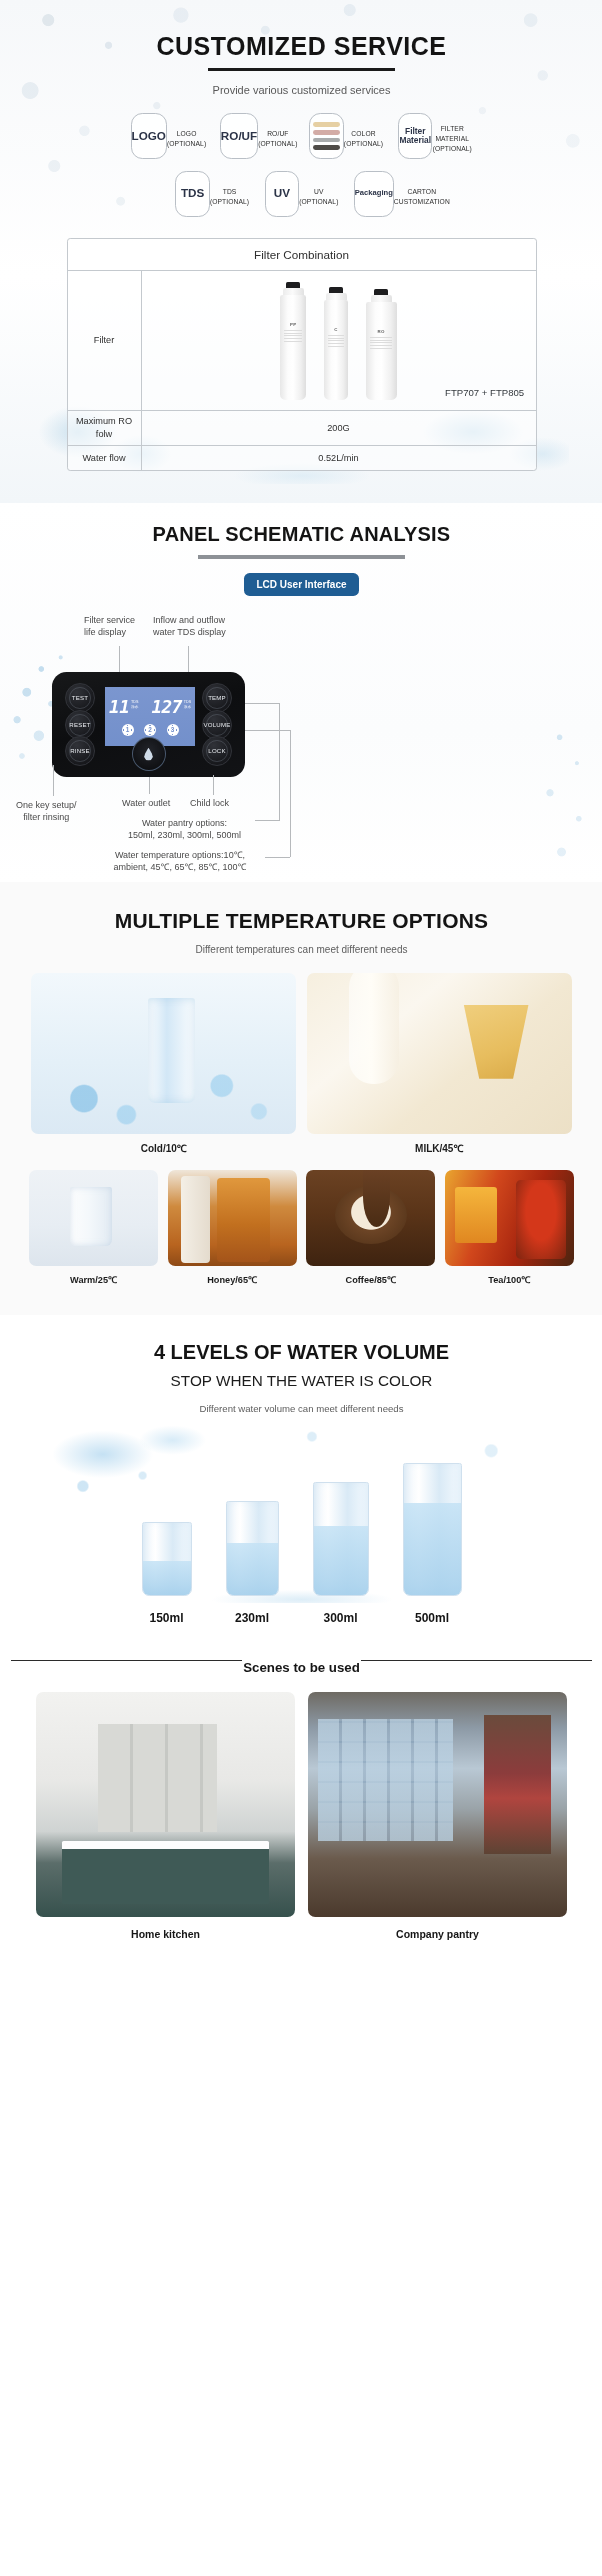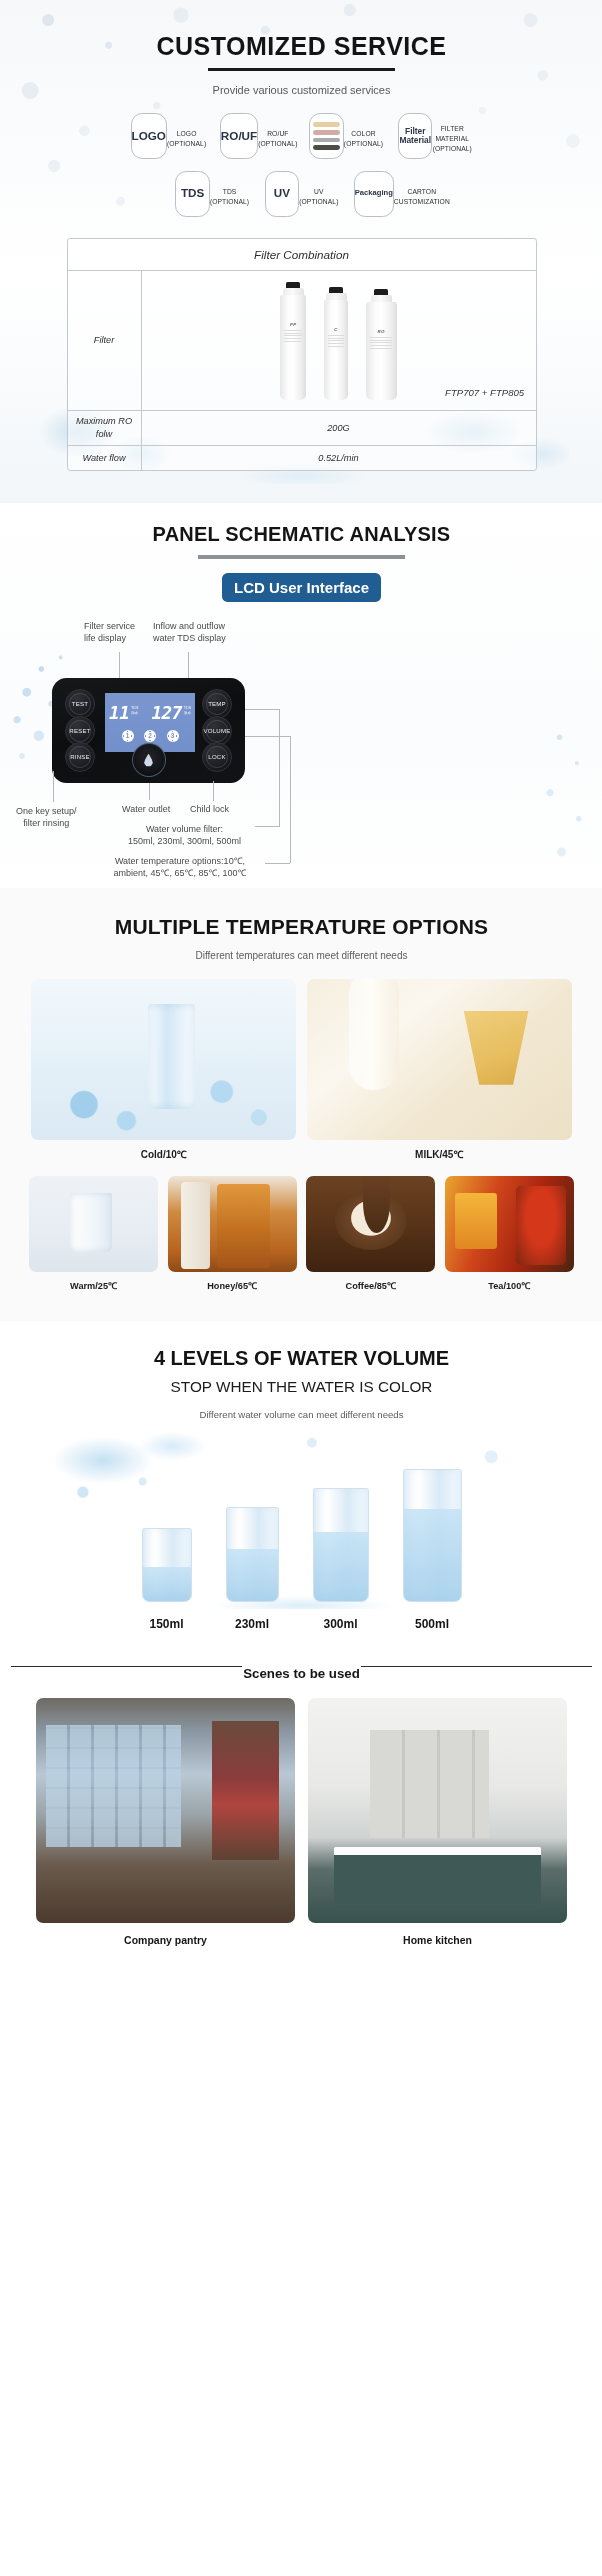--- a/index.html
+++ b/index.html
@@ -66,21 +66,21 @@
   .ice-bg {
     position: absolute; left: -32px; right: -32px; bottom: -13px; height: 137px;
     background:
       radial-gradient(ellipse 56px 37px at 8% 62%, rgba(168,206,228,.55), transparent 70%),
       radial-gradient(ellipse 42px 27px at 20% 78%, rgba(186,218,236,.5), transparent 70%),
       radial-gradient(ellipse 72px 32px at 82% 62%, rgba(170,208,230,.5), transparent 70%),
       radial-gradient(ellipse 47px 24px at 95% 78%, rgba(190,220,238,.45), transparent 70%),
       radial-gradient(ellipse 96px 17.7px at 50% 94%, rgba(196,224,240,.4), transparent 72%);
     pointer-events: none;
   }
-  .fc-table { position: relative; border: 0.8px solid #c4c9ce; border-radius: 3.2px; background: rgba(255,255,255,.5); font-style: italic; }
+  .fc-table { position: relative; border: 0.8px solid #c4c9ce; border-radius: 3.2px; background: rgba(255,255,255,.5); }
   .fc-head { text-align: center; font-size: 11.7px; color: #2f2f2f; padding: 9.6px 0 8.8px; border-bottom: 0.8px solid #c4c9ce; }
   .fc-row { display: flex; border-bottom: 0.8px solid #c4c9ce; }
   .fc-row:last-child { border-bottom: none; }
   .fc-lbl {
     width: 74px; flex: none; border-right: 0.8px solid #c4c9ce;
     display: flex; align-items: center; justify-content: center;
     font-size: 9.2px; color: #2f2f2f; text-align: center; line-height: 1.35; padding: 4.8px 1.6px;
   }
   .fc-val { flex: 1; display: flex; align-items: center; justify-content: center; font-size: 9.2px; color: #2f2f2f; padding: 7.2px 0; }
   .fc-filter-cell { flex: 1; position: relative; padding: 11.3px 0 9.6px; }
@@ -99,21 +99,21 @@
   .fc-model { position: absolute; right: 11.3px; bottom: 11.3px; font-size: 9.6px; color: #33383d; }
 
   
   .sec-panel {
     position: relative;
     padding: 19.3px 0 27px;
     background: linear-gradient(180deg,#ffffff 0%,#fbfcfd 60%,#ffffff 100%);
   }
   .title-2 { text-align: center; font-size: 20px; font-weight: 800; color: #141414; letter-spacing: 0.2px; }
   .rule-gray { width: 207px; height: 3.2px; background: #8d9196; margin: 9.6px auto 14.5px; }
-  .pill { display: block; width: fit-content; margin: 0 auto; background: #1f5d93; color: #fff; font-size: 15px; font-weight: 700; padding: 5.6px 12px 6.4px; border-radius: 5.6px; }
+  .pill { display: block; width: fit-content; margin: 0 auto; background: #1f5d93; color: #fff; font-size: 10px; font-weight: 700; padding: 5.6px 12px 6.4px; border-radius: 5.6px; }
 
   .splash-l {
     position: absolute; left: 4.8px; top: 137px; width: 121px; height: 145px; pointer-events: none;
     background:
       radial-gradient(circle at 30% 20%, rgba(150,196,226,.55) 0 2.4px, transparent 3.2px),
       radial-gradient(circle at 46% 12%, rgba(150,196,226,.45) 0 1.6px, transparent 2.4px),
       radial-gradient(circle at 18% 36%, rgba(150,196,226,.5) 0 4px, transparent 4.8px),
       radial-gradient(circle at 38% 44%, rgba(150,196,226,.4) 0 2.4px, transparent 3.2px),
       radial-gradient(circle at 10% 55%, rgba(150,196,226,.45) 0 3.2px, transparent 4px),
       radial-gradient(circle at 28% 66%, rgba(150,196,226,.35) 0 4.8px, transparent 5.6px),
@@ -513,21 +513,21 @@
 
       <div class="leader" style="left:149px; top:163px; width:0.8px; height:17.7px;"></div>
       <div class="callout" style="left:122px; top:183px;">Water outlet</div>
 
       <div class="leader" style="left:213px; top:161px; width:0.8px; height:20px;"></div>
       <div class="callout" style="left:190px; top:183px;">Child lock</div>
 
       <div class="leader" style="left:245px; top:89px; width:34px; height:0.8px;"></div>
       <div class="leader" style="left:279px; top:89px; width:0.8px; height:117px;"></div>
       <div class="leader" style="left:255px; top:206px; width:25px; height:0.8px;"></div>
-      <div class="callout" style="left:112px; top:203px; text-align:center; white-space:pre-line; width:145px;">Water volume filter:
+      <div class="callout" style="left:112px; top:203px; text-align:center; white-space:pre-line; width:145px;">Water pantry options:
 150ml, 230ml, 300ml, 500ml</div>
 
       <div class="leader" style="left:245px; top:116px; width:45px; height:0.8px;"></div>
       <div class="leader" style="left:290px; top:116px; width:0.8px; height:127px;"></div>
       <div class="leader" style="left:265px; top:243px; width:25px; height:0.8px;"></div>
       <div class="callout" style="left:95px; top:235px; text-align:center; white-space:pre-line; width:170px;">Water temperature options:10℃,
 ambient,  45℃,  65℃,  85℃,  100℃</div>
     </div>
   </section>
 
@@ -620,27 +620,27 @@
   <section class="sec-scenes">
     <div class="scene-head">
       <span class="ln"></span>
       <span class="tx">Scenes to be used</span>
       <span class="ln"></span>
     </div>
 
     <div class="scene-row">
       <div class="scene-card">
         <div class="scene-img">
-            <div class="img-pantry"></div>
-          </div>
-        <div class="scene-cap">Company pantry</div>
+            <div class="img-kitchen"></div>
+          </div>
+        <div class="scene-cap">Home kitchen</div>
       </div>
       <div class="scene-card">
         <div class="scene-img">
-            <div class="img-kitchen"></div>
-          </div>
-        <div class="scene-cap">Home kitchen</div>
+            <div class="img-pantry"></div>
+          </div>
+        <div class="scene-cap">Company pantry</div>
       </div>
     </div>
   </section>
 
 </div>
 
 
 </body></html>

